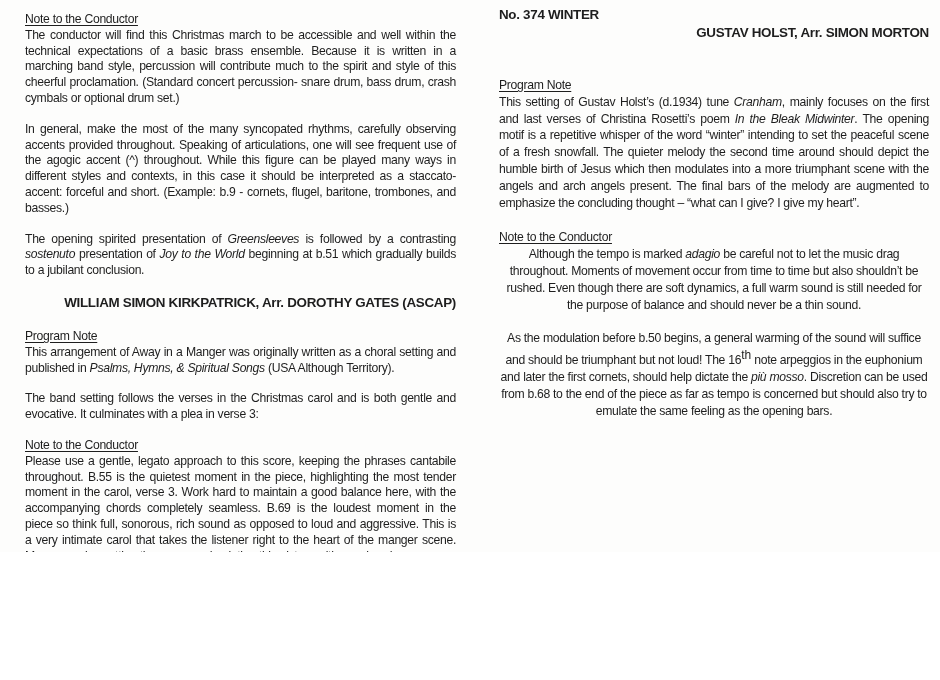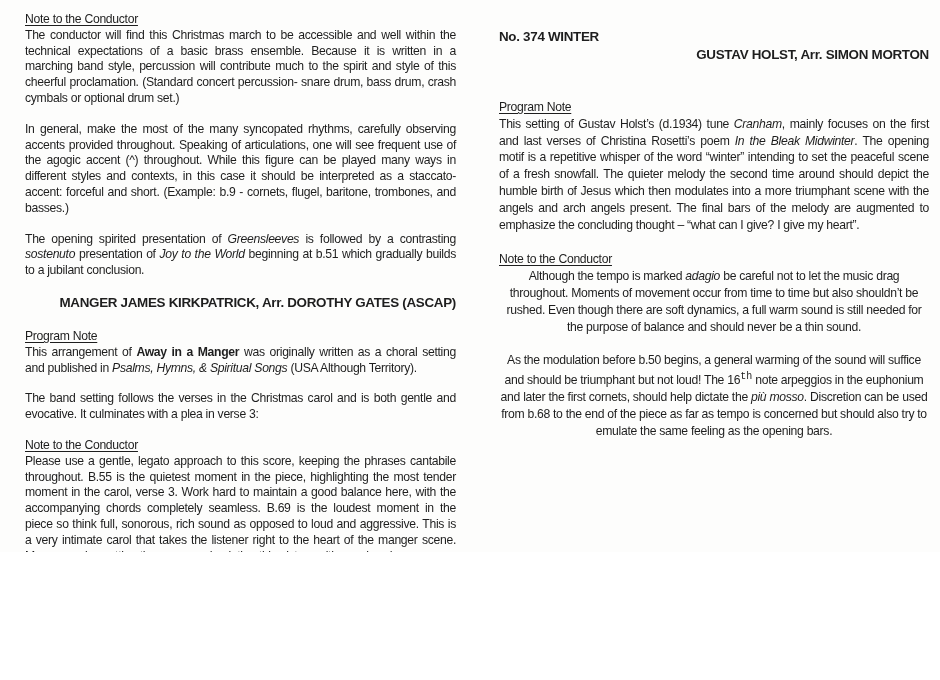--- a/index.html
+++ b/index.html
@@ -45,43 +45,43 @@
   }
   .piece-byline {
     font-weight: bold;
     font-size: 13.4px;
     line-height: 18px;
     text-align: right;
     margin: 0 0 17px 0;
   }
   .col-right .piece-byline { margin-bottom: 36px; }
   .pad-top-left  { padding-top: 12px; }
-  .pad-top-right { padding-top: 28px; }
+  .pad-top-right { padding-top: 6px; }
   .verse {
     font-style: italic;
     margin: 0 0 15px 48px;
   }
   .verse-line { line-height: 16px; }
   .it  { font-style: italic; }
-  .bd  { font-weight: bold; margin-top: 45px; }
-  .sup { vertical-align: super; font-size: 10px; letter-spacing: 0; font-family: Liberation Mono, monospace; }
+  .bd  { font-weight: normal; margin-top: 45px; }
+  .sup { vertical-align: super; font-size: 12px; letter-spacing: 0; }
 </style>
 </head>
 <body>
 
 <div class="page">
 
   <div class="col col-left pad-top-left">
 
     <div class="heading">Note to the Conductor</div>
     <p class="just"><span>The conductor will find this Christmas march to be accessible and well within the technical expectations of a basic brass ensemble. Because it is written in a marching band style, percussion will contribute much to the spirit and style of this cheerful proclamation. (Standard concert percussion- snare drum, bass drum, crash cymbals or optional drum set.)</span></p>
     <p class="just"><span>In general, make the most of the many syncopated rhythms, carefully observing accents provided throughout. Speaking of articulations, one will see frequent use of the agogic accent (^) throughout. While this figure can be played many ways in different styles and contexts, in this case it should be interpreted as a staccato-accent: forceful and short. (Example: b.9 - cornets, flugel, baritone, trombones, and basses.)</span></p>
     <p class="just"><span>The opening spirited presentation of </span><span class="it">Greensleeves</span><span> is followed by a contrasting </span><span class="it">sostenuto</span><span> presentation of </span><span class="it">Joy to the World</span><span> beginning at b.51 which gradually builds to a jubilant conclusion.</span></p>
 
-    <div class="piece-byline">MANGER JAMES KIRKPATRICK, Arr. DOROTHY GATES (ASCAP)</div>
+    <div class="piece-byline">WILLIAM SIMON KIRKPATRICK, Arr. DOROTHY GATES (ASCAP)</div>
 
     <div class="heading">Program Note</div>
     <p class="just"><span>This arrangement of </span><span class="bd">Away in a Manger</span><span> was originally written as a choral setting and published in </span><span class="it">Psalms, Hymns, &amp; Spiritual Songs</span><span> (USA Although Territory).</span></p>
     <p class="just"><span>The band setting follows the verses in the Christmas carol and is both gentle and evocative.  It culminates with a plea in verse 3:</span></p>
 
 
     <div class="heading">Note to the Conductor</div>
     <p class="just"><span>Please use a gentle, legato approach to this score, keeping the phrases cantabile throughout.  B.55 is the quietest moment in the piece, highlighting the most tender moment in the carol, verse 3.  Work hard to maintain a good balance here, with the accompanying chords completely seamless.  B.69 is the loudest moment in the piece so think full, sonorous, rich sound as opposed to loud and aggressive.  This is a very intimate carol that takes the listener right to the heart of the manger scene.  May you enjoy setting the scene and painting this picture with your band.</span></p>
 
   </div>

